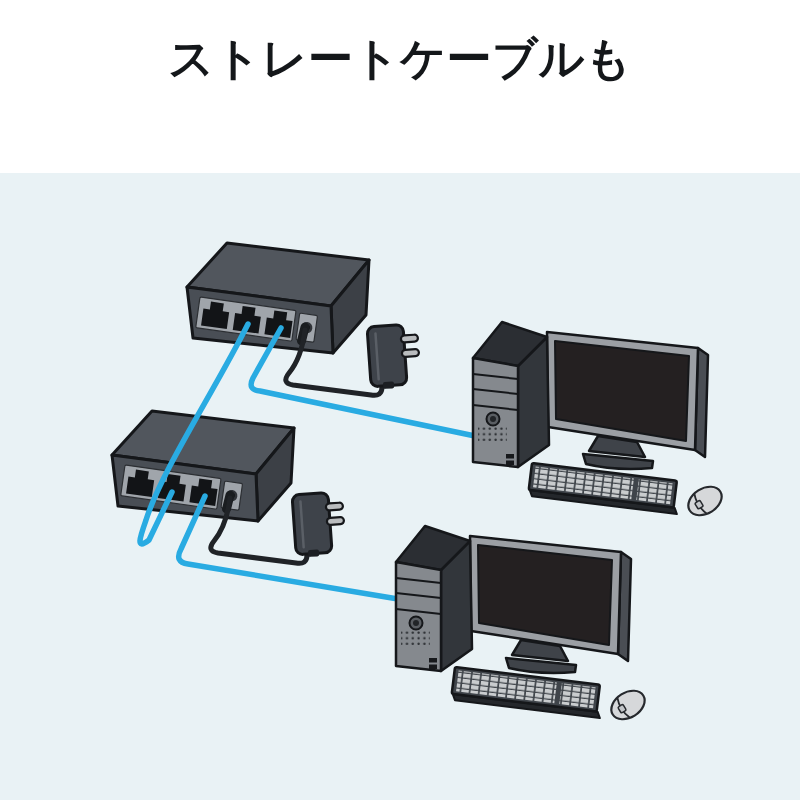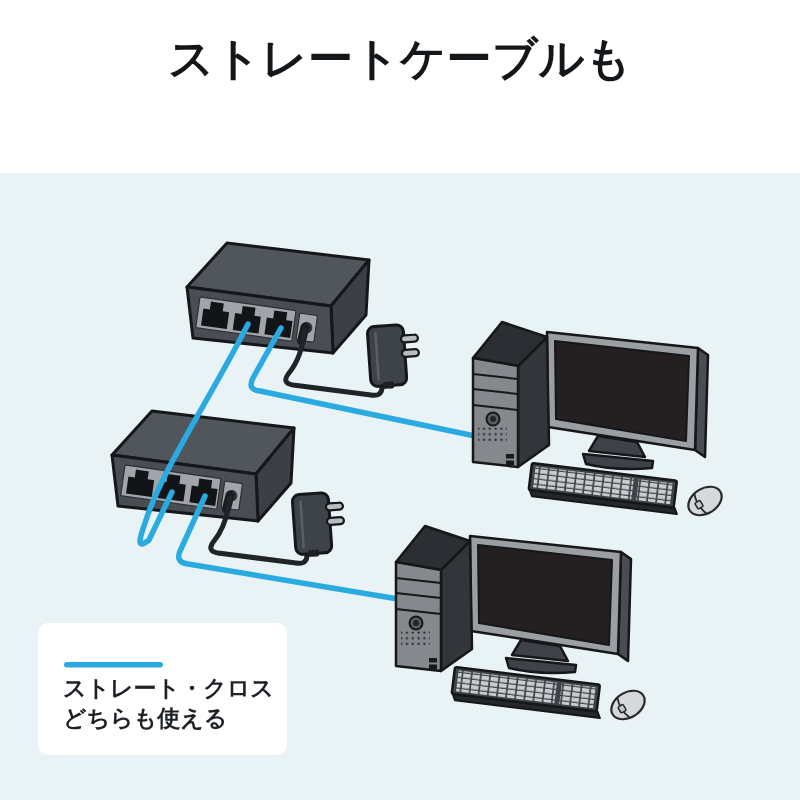--- a/index.html
+++ b/index.html
@@ -120,25 +120,14 @@
 
       <path d="M248,324 C215,390 162,470 146,520 C140,537 135,551 149,540 L172,492" fill="none" stroke="#29abe2" stroke-width="5.5" stroke-linecap="round" stroke-linejoin="round"></path>
       <path d="M281,328 L253,378 Q247,390 260,391 L475,436" fill="none" stroke="#29abe2" stroke-width="5.5" stroke-linecap="round" stroke-linejoin="round"></path>
       <path d="M205,496 L181,549 Q174,562 188,564 L398,599" fill="none" stroke="#29abe2" stroke-width="5.5" stroke-linecap="round" stroke-linejoin="round"></path>
 
       <use href="#computer" transform="translate(465,315)"></use>
       <use href="#computer" transform="translate(388,519)"></use>
     </svg>
   </div>
 
-  <div class="legend-box">
-    <div class="legend-swatch">
-      <svg width="100" height="6">
-        <rect x="0" y="0" width="99" height="5.5" rx="2.7" fill="#29abe2"></rect>
-      </svg>
-    </div>
-    <div class="legend-text">
-      <div>ストレート・クロス</div>
-      <div>どちらも使える</div>
-    </div>
-  </div>
 
 </div>
 
 </body></html>

